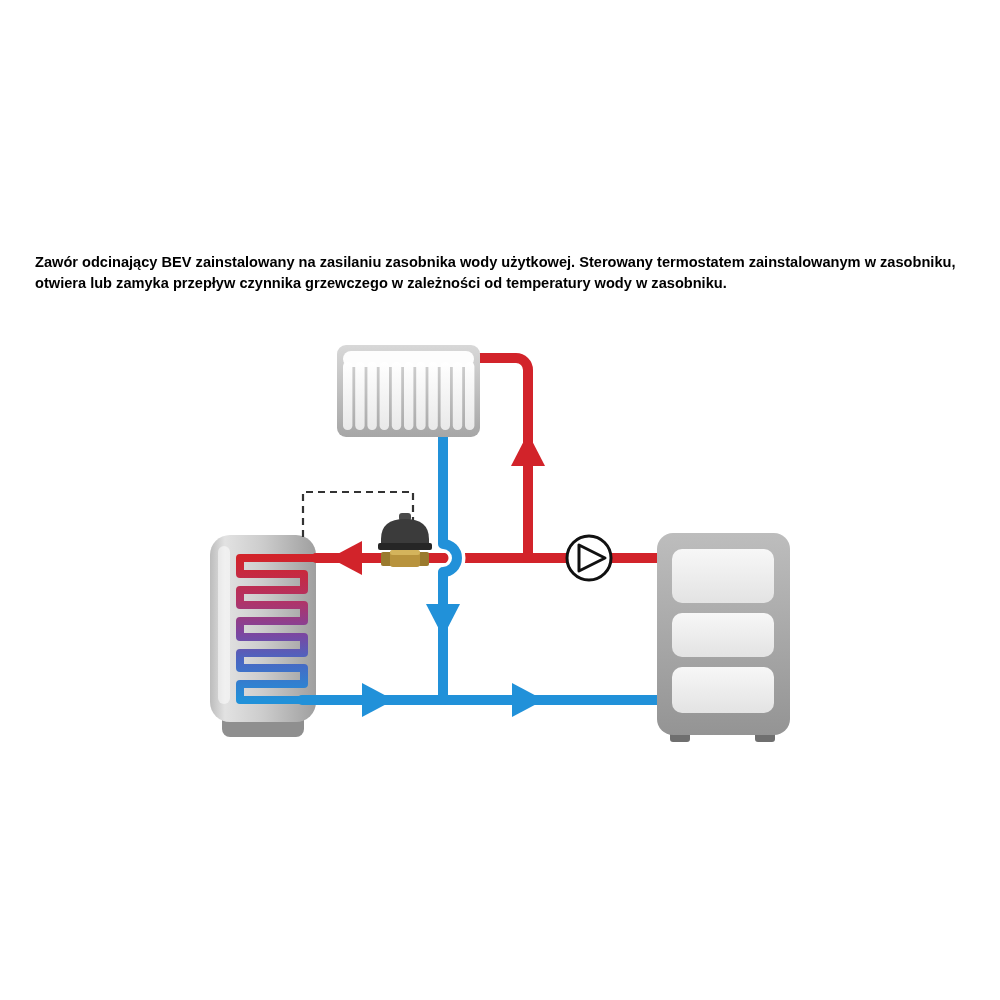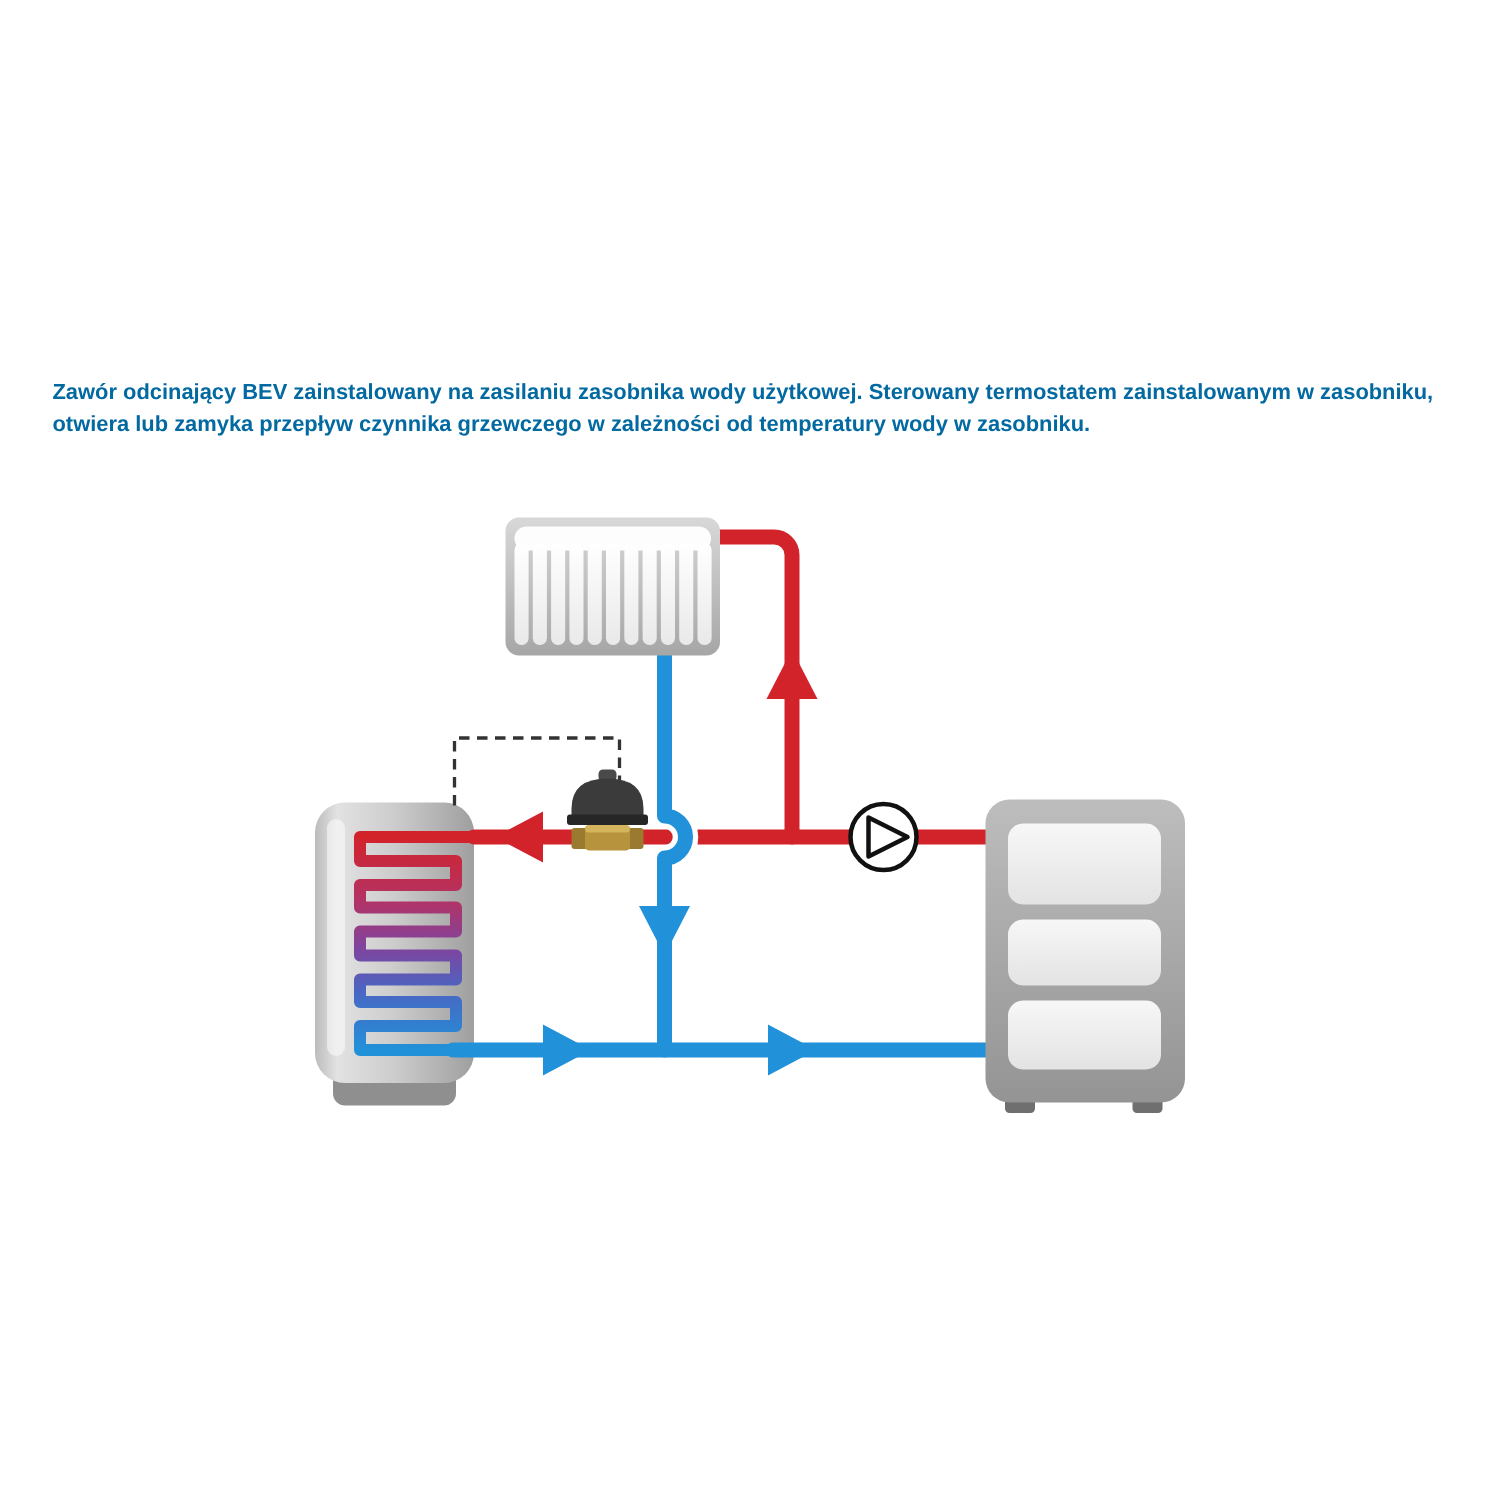--- a/index.html
+++ b/index.html
@@ -17,21 +17,21 @@
     font-family:"Liberation Sans", sans-serif;
   }
   .caption{
     position:absolute;
     left:35px; top:252px;
     width:935px;
     margin:0;
     font-weight:600;
     font-size:14.6px;
     line-height:1.42;
-    color:#0369a1;
+    color:#000000;
   }
   .diagram{
     position:absolute;
     left:0; top:0;
   }
   .pipe-supply{stroke:var(--supply);stroke-width:10;fill:none;stroke-linecap:round;stroke-linejoin:round;}
   .pipe-return{stroke:var(--return);stroke-width:10;fill:none;stroke-linecap:round;stroke-linejoin:round;}
   .pipe-casing{stroke:#ffffff;stroke-width:17;fill:none;}
   .arrow-supply{fill:var(--supply);}
   .arrow-return{fill:var(--return);}

